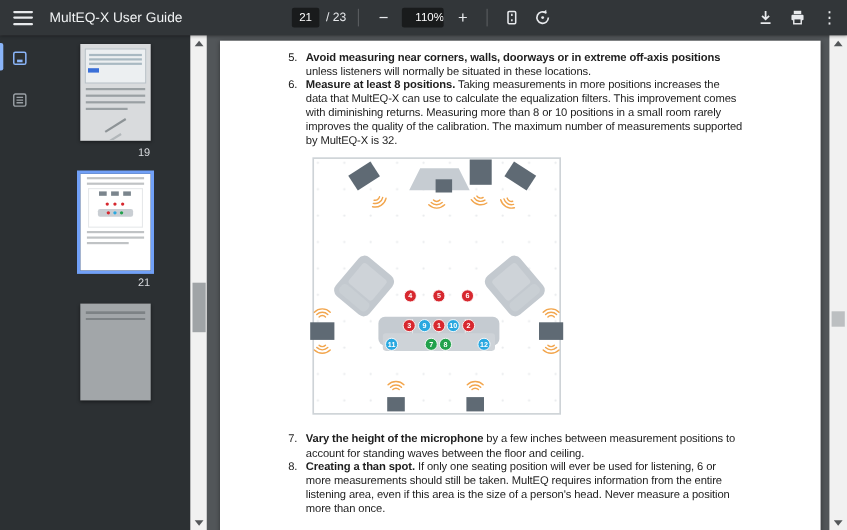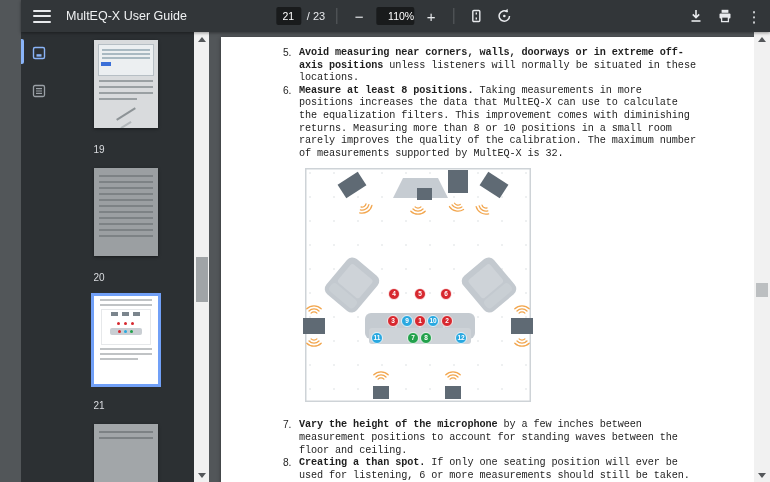--- a/index.html
+++ b/index.html
@@ -1,18 +1,18 @@
 <!DOCTYPE html>
 <html><head>
 <meta charset="utf-8">
 <style>
   * { margin:0; padding:0; box-sizing:border-box; }
   html,body { background:#202124; }
   body { font-family:"Liberation Sans", sans-serif; }
-  .app { width:770px; height:482px; position:relative; overflow:hidden; background:#525659;padding-left:21px; }
+  .app { width:770px; height:482px; position:relative; overflow:hidden; background:#525659; }
 
   
   .toolbar { height:32px; background:#323639; display:flex; align-items:center;
              position:relative; z-index:6; box-shadow:0 1px 3px rgba(0,0,0,.4); }
   .tb-left { display:flex; align-items:center; gap:15px; padding-left:12px; }
   .burger { width:18px; height:13px; display:flex; flex-direction:column; justify-content:space-between;
             background:none; border:none; cursor:pointer; }
   .burger i { display:block; height:2px; background:#e8eaed; border-radius:1px; }
   .tb-title { color:#f1f3f4; font-size:12.5px; }
   .tb-center { position:absolute; left:50%; transform:translateX(-50%); display:flex; align-items:center; gap:6px; }
@@ -37,21 +37,21 @@
                gap:12px; position:relative; }
   .active-bar { position:absolute; left:0; top:7px; width:3px; height:25px; background:#8ab4f8;
                 border-radius:0 2px 2px 0; }
   .strip-btn { width:26px; height:26px; display:flex; align-items:center; justify-content:center;
                background:none; border:none; cursor:pointer; }
   .thumbs { flex:1; padding-top:8px; overflow:hidden; }
   .thumb-wrap { width:64px; margin:0 auto 13px; cursor:pointer; }
   .thumb { width:64px; height:88px; background:#fff; position:relative; overflow:hidden;
            box-shadow:0 1px 3px rgba(0,0,0,.45); }
   .thumb-wrap.selected .thumb { outline:3px solid #71a0f7; }
-  .thumb-num { color:#dadce0; font-size:10px; text-align:left; margin-top:16px; height:11px; }
+  .thumb-num { color:#dadce0; font-size:10px; text-align:right; margin-top:6px; height:11px; }
   .t-dense  .thumb { background:#9b9fa2; }
   .t-sparse .thumb { background:#a2a6a9; }
   .t-mixed  .thumb { background:#d9dbdd; }
   .stripes { margin:7px 5px 0; background:repeating-linear-gradient(to bottom,#7d8285 0 2px,transparent 2px 6px); }
   .stripes.tall { height:64px; }
   .stripes.short { height:9px; }
   .tl { display:block; height:2px; background:#9aa0a3; margin:4px 5px 0; }
   .tl.short-line { width:60%; }
   .t-current .tl { background:#c0c3c5; margin:3px 6px 0; }
   .shot { height:32px; margin:4px 4px 0; background:#eceff1; border:1px solid #b7bfc5; padding:2px; }
@@ -67,21 +67,21 @@
   .dot.r { background:#d7282f; } .dot.b { background:#29a8e0; } .dot.g { background:#22a14c; }
   .msofa { width:32px; height:7px; background:#c9ced3; border-radius:2px; margin:3px auto 0;
            display:flex; justify-content:center; align-items:center; gap:3px; }
 
   
   .content { flex:1; position:relative; overflow:hidden; }
   .page { position:absolute; left:12px; top:5px; width:546px; height:470px; background:#fff;
           box-shadow:0 1px 4px rgba(0,0,0,.4); padding-top:10px; color:#1e1e1e; }
   .li { display:flex; padding-left:62px; font-size:10.2px; line-height:12.6px; letter-spacing:-0.1px; }
   .li-num { width:16px; flex:none; }
-  .li-body { width:398px;font-family:Liberation Mono, monospace; }
+  .li-body { width:398px; }
   .li-body b { font-weight:bold; }
   .diagram-wrap { margin:8px 0 0 84px; width:226px; height:234px; }
   .diagram-wrap svg { overflow:visible; display:block; }
   #list-bottom { margin-top:17px; }
   .pos-num { font-size:6.5px; font-weight:bold; fill:#fff; font-family:"Liberation Sans",sans-serif; }
 
   
   .vsb { width:16px; background:#f1f1f1; display:flex; flex-direction:column; }
   .side-sb { width:15px; }
   .sb-btn { height:14px; display:flex; align-items:center; justify-content:center; cursor:pointer; }
@@ -175,26 +175,20 @@
                 <b class="chip"></b>
               </div>
               <i class="tl"></i>
               <i class="tl"></i>
               <i class="tl"></i>
               <i class="tl short-line"></i>
               <i class="diag"></i>
               <i class="diag d2"></i>
             </div>
             <div class="thumb-num">19</div>
-          </div>
-          <div class="thumb-wrap t-dense">
-            <div class="thumb">
-              <div class="stripes tall"></div>
-            </div>
-            <div class="thumb-num">20</div>
           </div>
           <div class="thumb-wrap t-current selected">
             <div class="thumb">
               <i class="tl"></i>
               <i class="tl"></i>
               <div class="mini">
                 <div class="msrow">
                   <span class="ms"></span>
                   <span class="ms"></span>
                   <span class="ms"></span>

